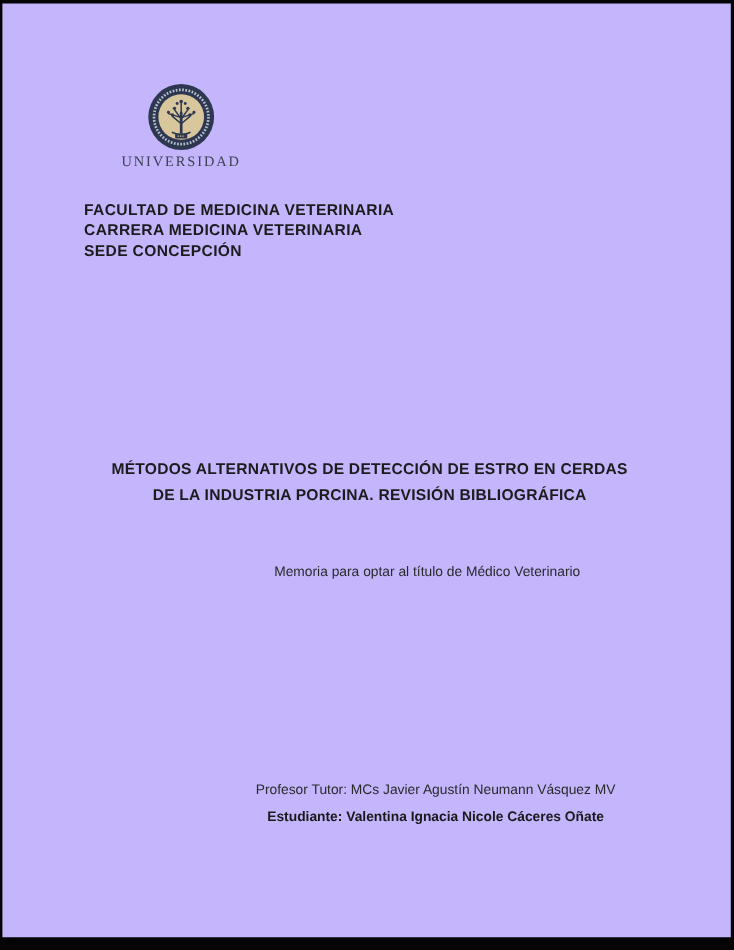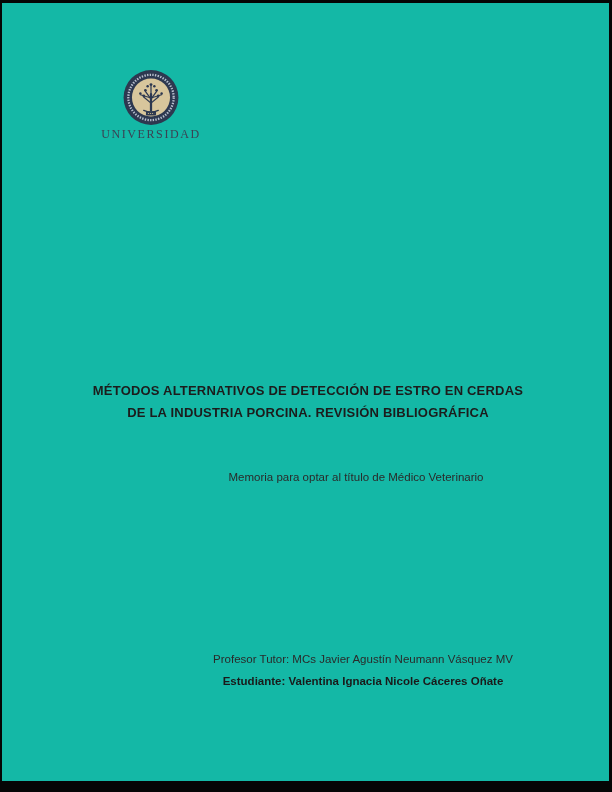--- a/index.html
+++ b/index.html
@@ -7,21 +7,21 @@
     padding: 0;
     background: #ffffff;
     font-family: "Liberation Sans", sans-serif;
     color: #1c1c1c;
   }
   .page {
     position: relative;
     width: 612px;
     height: 792px;
     box-sizing: border-box;
-    background: #14b8a6;
+    background: #c4b5fd;
     border-top: 3px solid #050505;
     border-left: 2px solid #050505;
     border-right: 3px solid #050505;
     border-bottom: 11px solid #050505;
     overflow: hidden;
   }
 
   
   .logo-block {
     position: absolute;
@@ -135,20 +135,25 @@
         <circle cx="69" cy="43" r="2.2"></circle>
           <circle cx="44" cy="30" r="2.2"></circle>
         <circle cx="56" cy="30" r="2.2"></circle>
       </g>
       <rect x="41" y="74.5" width="18" height="7.5" rx="1.5" fill="#2d3850"></rect>
       <path d="M44.5 78.5 H55.5" stroke="#cdbd92" stroke-width="1.6" stroke-dasharray="2 1.6" fill="none"></path>
     </svg>
     <div class="wordmark-1">UNIVERSIDAD</div>
   </div>
 
+  <div class="faculty-block">
+    <div>FACULTAD DE MEDICINA VETERINARIA</div>
+    <div>CARRERA MEDICINA VETERINARIA</div>
+    <div>SEDE CONCEPCIÓN</div>
+  </div>
 
   <div class="title-block">
     <div>MÉTODOS ALTERNATIVOS DE DETECCIÓN DE ESTRO EN CERDAS</div>
     <div>DE LA INDUSTRIA PORCINA. REVISIÓN BIBLIOGRÁFICA</div>
   </div>
 
   <div class="degree-line">Memoria para optar al título de Médico Veterinario</div>
 
   <div class="credits-block">
     <div class="credits-tutor">Profesor Tutor: MCs Javier Agustín Neumann Vásquez MV</div>

